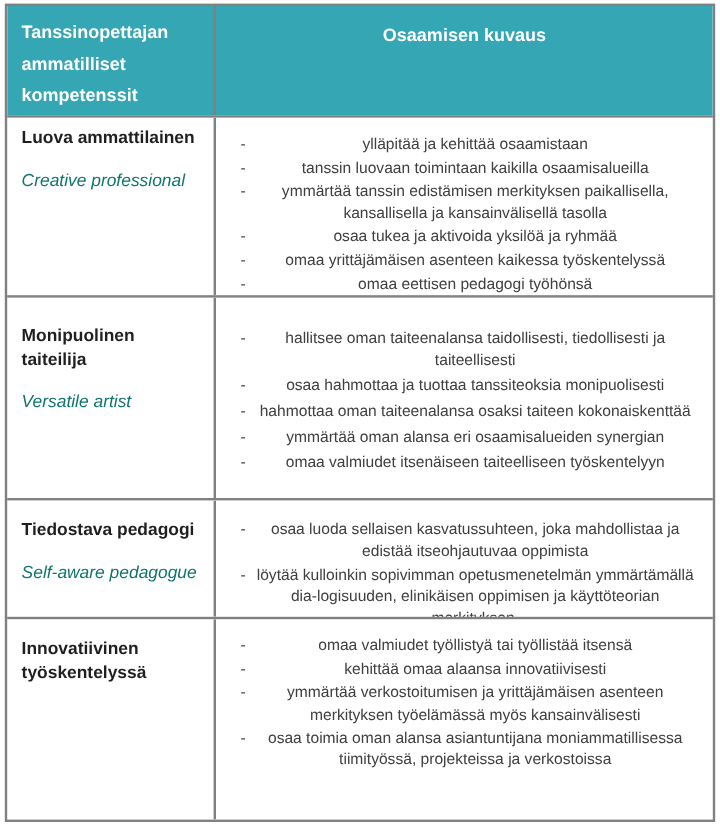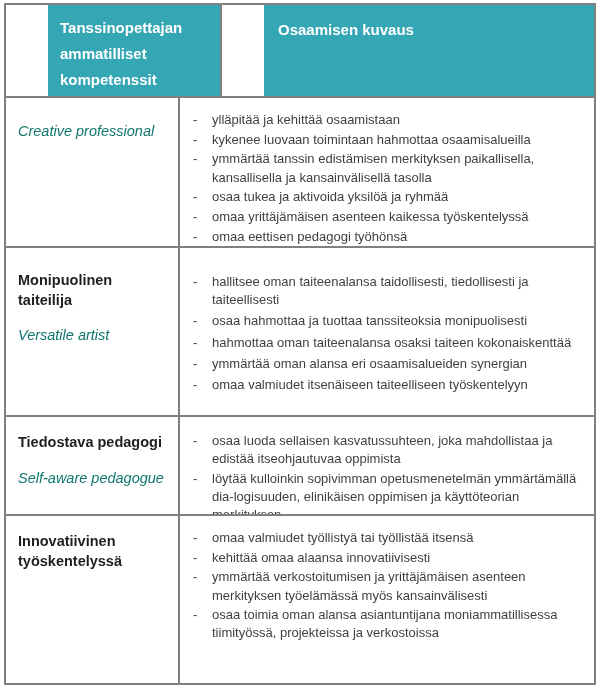--- a/index.html
+++ b/index.html
@@ -29,25 +29,25 @@
     display: flex;
     border-bottom: 2px solid var(--border);
     overflow: hidden;
   }
   .row:last-child { border-bottom: none; flex: 1; }
   .c1 {
     width: 174px;
     flex: none;
     border-right: 2px solid var(--border);
   }
-  .c2 { flex: 1; }
+  .c2 { flex: 1; text-align: center; }
 
   
   .row.header { height: 93px; flex: none; }
-  .row.header .c1, .row.header .c2 { background: var(--header-bg); margin-left: 42px; }
+  .row.header .c1, .row.header .c2 { background: var(--header-bg); }
   .header-label {
     color: var(--header-text);
     font-weight: bold;
     font-size: 15px;
     line-height: 1.72;
   }
   .row.header .c1 { padding: 10px 14px 0 12px; }
   .row.header .c2 { padding: 12px 14px 0 14px; }
 
   
@@ -106,31 +106,32 @@
     <div class="c1">
       <div class="header-label">Tanssinopettajan ammatilliset kompetenssit</div>
     </div>
     <div class="c2">
       <div class="header-label">Osaamisen kuvaus</div>
     </div>
   </div>
 
   <div class="row r1">
     <div class="c1">
+      <div class="cell-title">Luova ammattilainen</div>
       <div class="cell-subtitle">Creative professional</div>
     </div>
     <div class="c2">
       <ul class="bullets">
         <li class="bullet">
             <span class="marker">-</span>
             <span class="bullet-text">ylläpitää ja kehittää osaamistaan</span>
           </li>
         <li class="bullet">
             <span class="marker">-</span>
-            <span class="bullet-text">kykenee luovaan toimintaan hahmottaa osaamisalueilla</span>
+            <span class="bullet-text">tanssin luovaan toimintaan kaikilla osaamisalueilla</span>
           </li>
         <li class="bullet">
             <span class="marker">-</span>
             <span class="bullet-text">ymmärtää tanssin edistämisen merkityksen paikallisella, kansallisella ja kansainvälisellä tasolla</span>
           </li>
         <li class="bullet">
             <span class="marker">-</span>
             <span class="bullet-text">osaa tukea ja aktivoida yksilöä ja ryhmää</span>
           </li>
         <li class="bullet">

